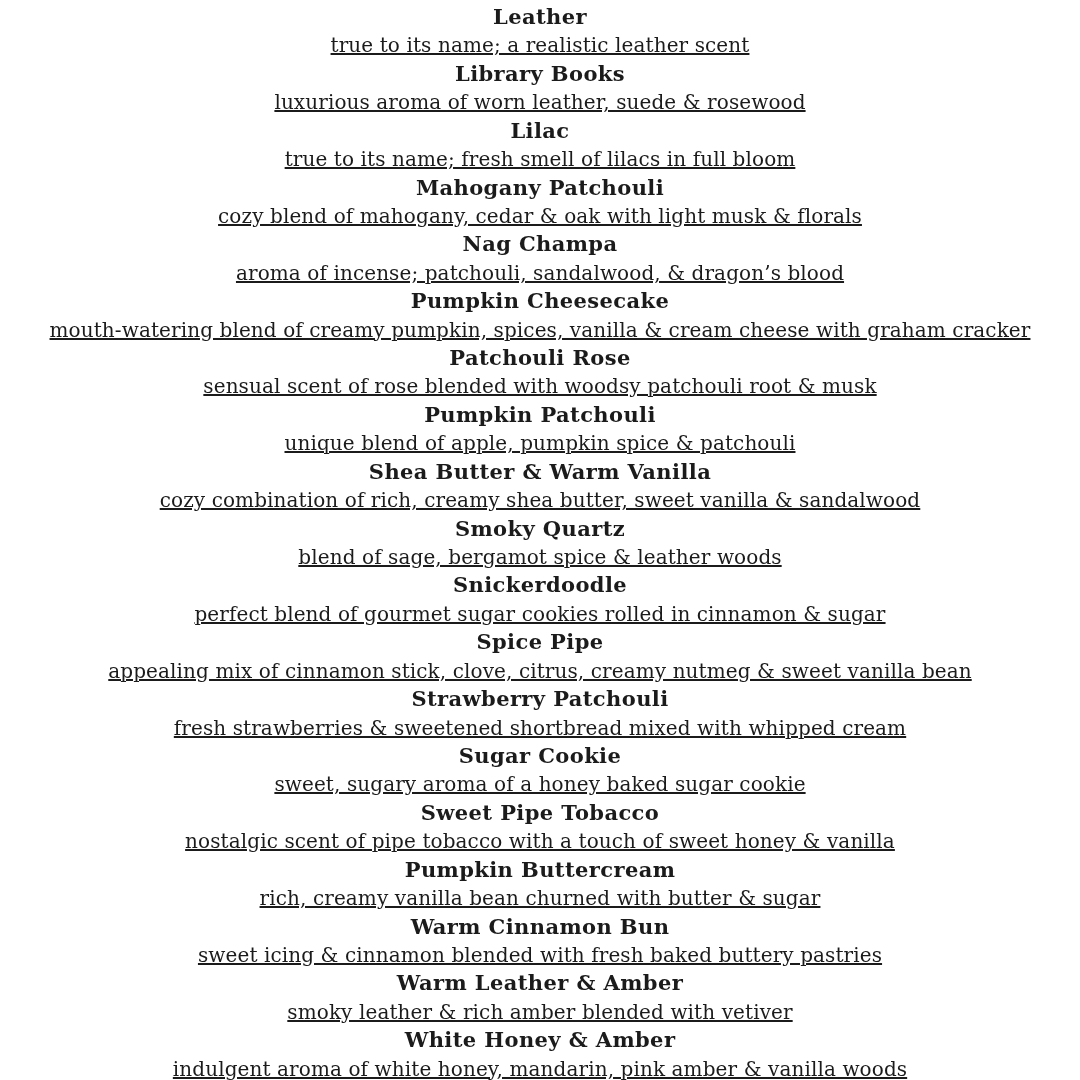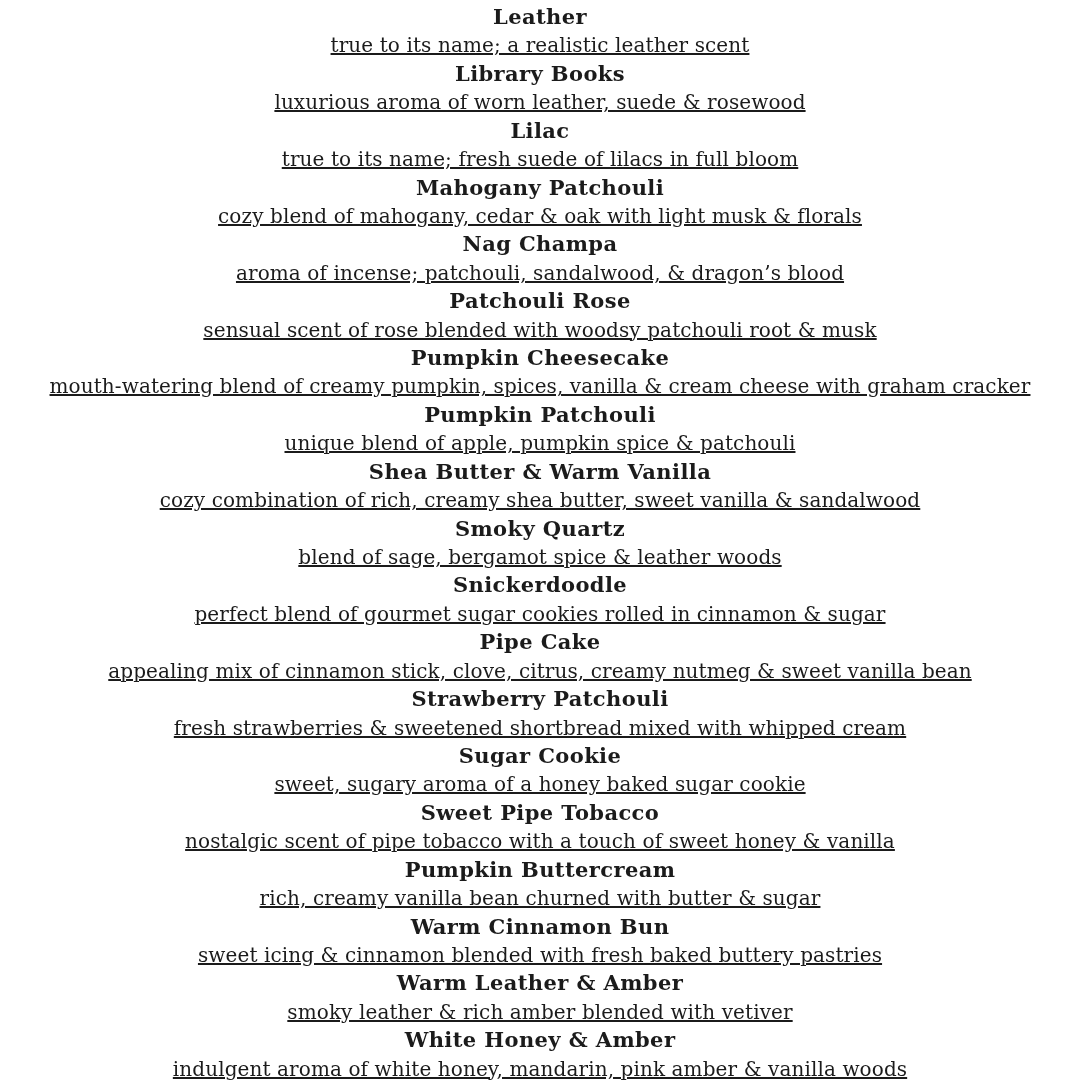--- a/index.html
+++ b/index.html
@@ -43,56 +43,56 @@
     <div class="scent-entry">
       <div class="scent-name">Leather</div>
       <div class="scent-desc">true to its name; a realistic leather scent</div>
     </div>
     <div class="scent-entry">
       <div class="scent-name">Library Books</div>
       <div class="scent-desc">luxurious aroma of worn leather, suede &amp; rosewood</div>
     </div>
     <div class="scent-entry">
       <div class="scent-name">Lilac</div>
-      <div class="scent-desc">true to its name; fresh suede of lilacs in full bloom</div>
+      <div class="scent-desc">true to its name; fresh smell of lilacs in full bloom</div>
     </div>
     <div class="scent-entry">
       <div class="scent-name">Mahogany Patchouli</div>
       <div class="scent-desc">cozy blend of mahogany, cedar &amp; oak with light musk &amp; florals</div>
     </div>
     <div class="scent-entry">
       <div class="scent-name">Nag Champa</div>
       <div class="scent-desc">aroma of incense; patchouli, sandalwood, &amp; dragon’s blood</div>
     </div>
     <div class="scent-entry">
+      <div class="scent-name">Pumpkin Cheesecake</div>
+      <div class="scent-desc">mouth-watering blend of creamy pumpkin, spices, vanilla &amp; cream cheese with graham cracker</div>
+    </div>
+    <div class="scent-entry">
       <div class="scent-name">Patchouli Rose</div>
       <div class="scent-desc">sensual scent of rose blended with woodsy patchouli root &amp; musk</div>
-    </div>
-    <div class="scent-entry">
-      <div class="scent-name">Pumpkin Cheesecake</div>
-      <div class="scent-desc">mouth-watering blend of creamy pumpkin, spices, vanilla &amp; cream cheese with graham cracker</div>
     </div>
     <div class="scent-entry">
       <div class="scent-name">Pumpkin Patchouli</div>
       <div class="scent-desc">unique blend of apple, pumpkin spice &amp; patchouli</div>
     </div>
     <div class="scent-entry">
       <div class="scent-name">Shea Butter &amp; Warm Vanilla</div>
       <div class="scent-desc">cozy combination of rich, creamy shea butter, sweet vanilla &amp; sandalwood</div>
     </div>
     <div class="scent-entry">
       <div class="scent-name">Smoky Quartz</div>
       <div class="scent-desc">blend of sage, bergamot spice &amp; leather woods</div>
     </div>
     <div class="scent-entry">
       <div class="scent-name">Snickerdoodle</div>
       <div class="scent-desc">perfect blend of gourmet sugar cookies rolled in cinnamon &amp; sugar</div>
     </div>
     <div class="scent-entry">
-      <div class="scent-name">Pipe Cake</div>
+      <div class="scent-name">Spice Pipe</div>
       <div class="scent-desc">appealing mix of cinnamon stick, clove, citrus, creamy nutmeg &amp; sweet vanilla bean</div>
     </div>
     <div class="scent-entry">
       <div class="scent-name">Strawberry Patchouli</div>
       <div class="scent-desc">fresh strawberries &amp; sweetened shortbread mixed with whipped cream</div>
     </div>
     <div class="scent-entry">
       <div class="scent-name">Sugar Cookie</div>
       <div class="scent-desc">sweet, sugary aroma of a honey baked sugar cookie</div>
     </div>

